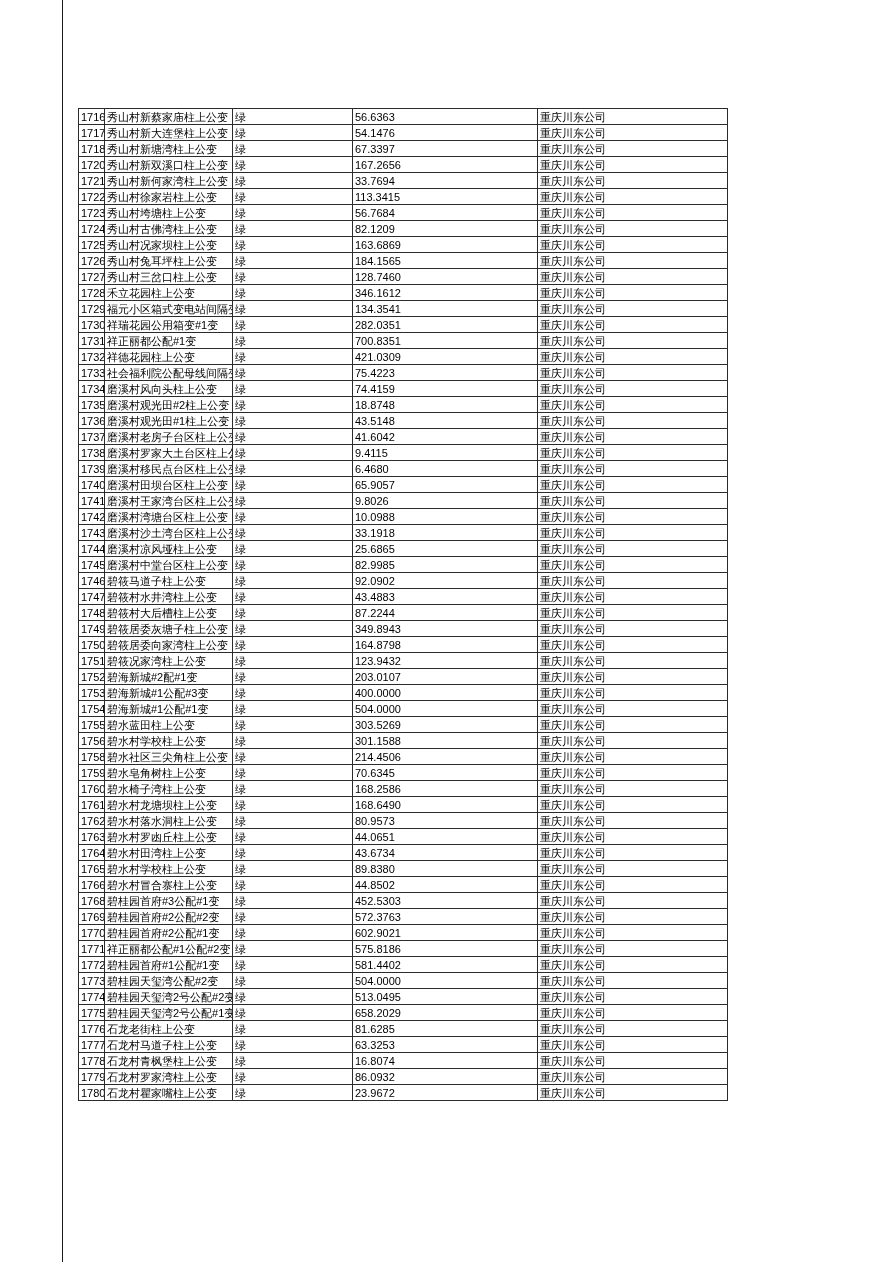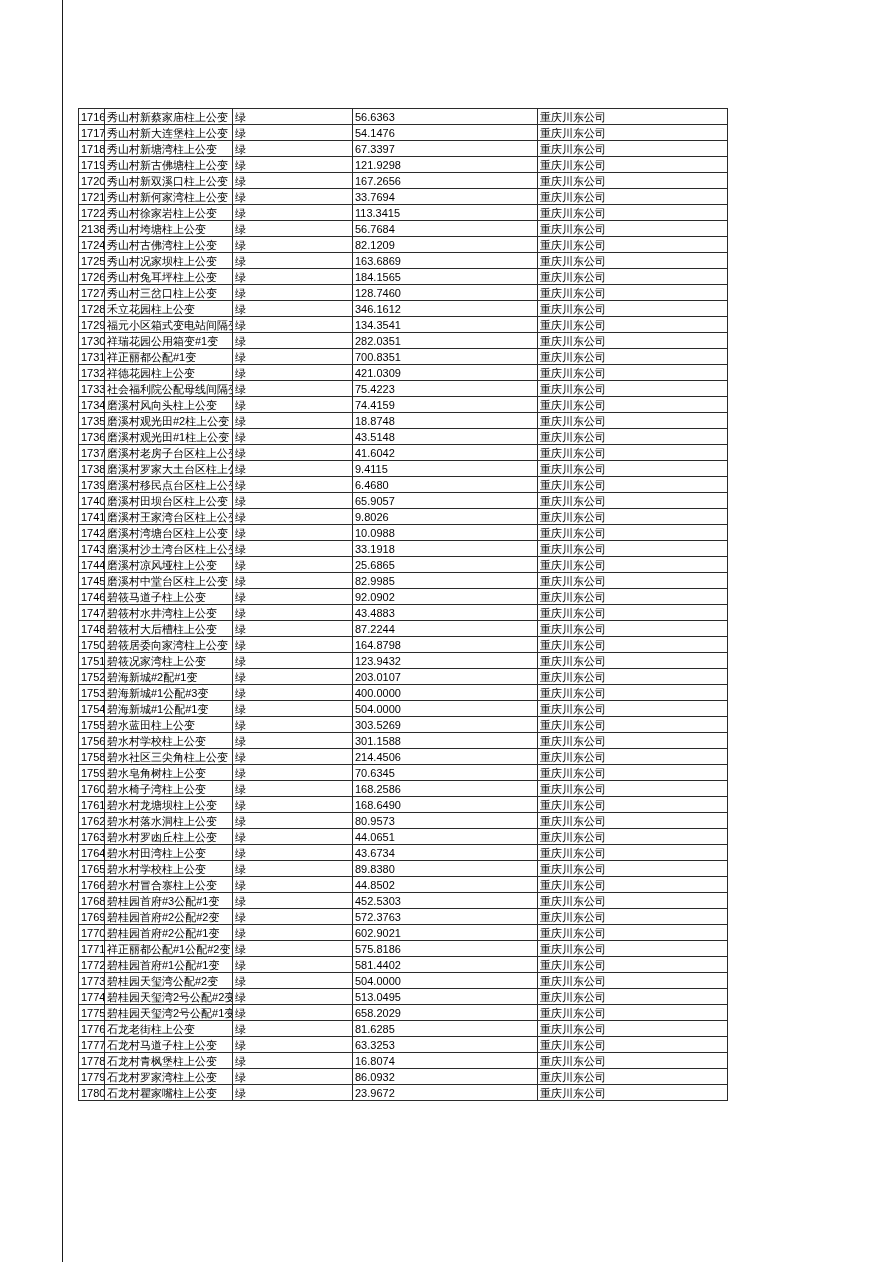--- a/index.html
+++ b/index.html
@@ -75,27 +75,20 @@
         <td class="c-company">重庆川东公司</td>
       </tr>
       <tr>
         <td class="c-id">1718</td>
         <td class="c-name">秀山村新塘湾柱上公变</td>
         <td class="c-status">绿</td>
         <td class="c-value">67.3397</td>
         <td class="c-company">重庆川东公司</td>
       </tr>
       <tr>
-        <td class="c-id">1719</td>
-        <td class="c-name">秀山村新古佛塘柱上公变</td>
-        <td class="c-status">绿</td>
-        <td class="c-value">121.9298</td>
-        <td class="c-company">重庆川东公司</td>
-      </tr>
-      <tr>
         <td class="c-id">1720</td>
         <td class="c-name">秀山村新双溪口柱上公变</td>
         <td class="c-status">绿</td>
         <td class="c-value">167.2656</td>
         <td class="c-company">重庆川东公司</td>
       </tr>
       <tr>
         <td class="c-id">1721</td>
         <td class="c-name">秀山村新何家湾柱上公变</td>
         <td class="c-status">绿</td>
@@ -103,21 +96,21 @@
         <td class="c-company">重庆川东公司</td>
       </tr>
       <tr>
         <td class="c-id">1722</td>
         <td class="c-name">秀山村徐家岩柱上公变</td>
         <td class="c-status">绿</td>
         <td class="c-value">113.3415</td>
         <td class="c-company">重庆川东公司</td>
       </tr>
       <tr>
-        <td class="c-id">2138</td>
+        <td class="c-id">1723</td>
         <td class="c-name">秀山村垮塘柱上公变</td>
         <td class="c-status">绿</td>
         <td class="c-value">56.7684</td>
         <td class="c-company">重庆川东公司</td>
       </tr>
       <tr>
         <td class="c-id">1724</td>
         <td class="c-name">秀山村古佛湾柱上公变</td>
         <td class="c-status">绿</td>
         <td class="c-value">82.1209</td>
@@ -282,20 +275,27 @@
         <td class="c-name">碧筱村水井湾柱上公变</td>
         <td class="c-status">绿</td>
         <td class="c-value">43.4883</td>
         <td class="c-company">重庆川东公司</td>
       </tr>
       <tr>
         <td class="c-id">1748</td>
         <td class="c-name">碧筱村大后槽柱上公变</td>
         <td class="c-status">绿</td>
         <td class="c-value">87.2244</td>
+        <td class="c-company">重庆川东公司</td>
+      </tr>
+      <tr>
+        <td class="c-id">1749</td>
+        <td class="c-name">碧筱居委灰塘子柱上公变</td>
+        <td class="c-status">绿</td>
+        <td class="c-value">349.8943</td>
         <td class="c-company">重庆川东公司</td>
       </tr>
       <tr>
         <td class="c-id">1750</td>
         <td class="c-name">碧筱居委向家湾柱上公变</td>
         <td class="c-status">绿</td>
         <td class="c-value">164.8798</td>
         <td class="c-company">重庆川东公司</td>
       </tr>
       <tr>

